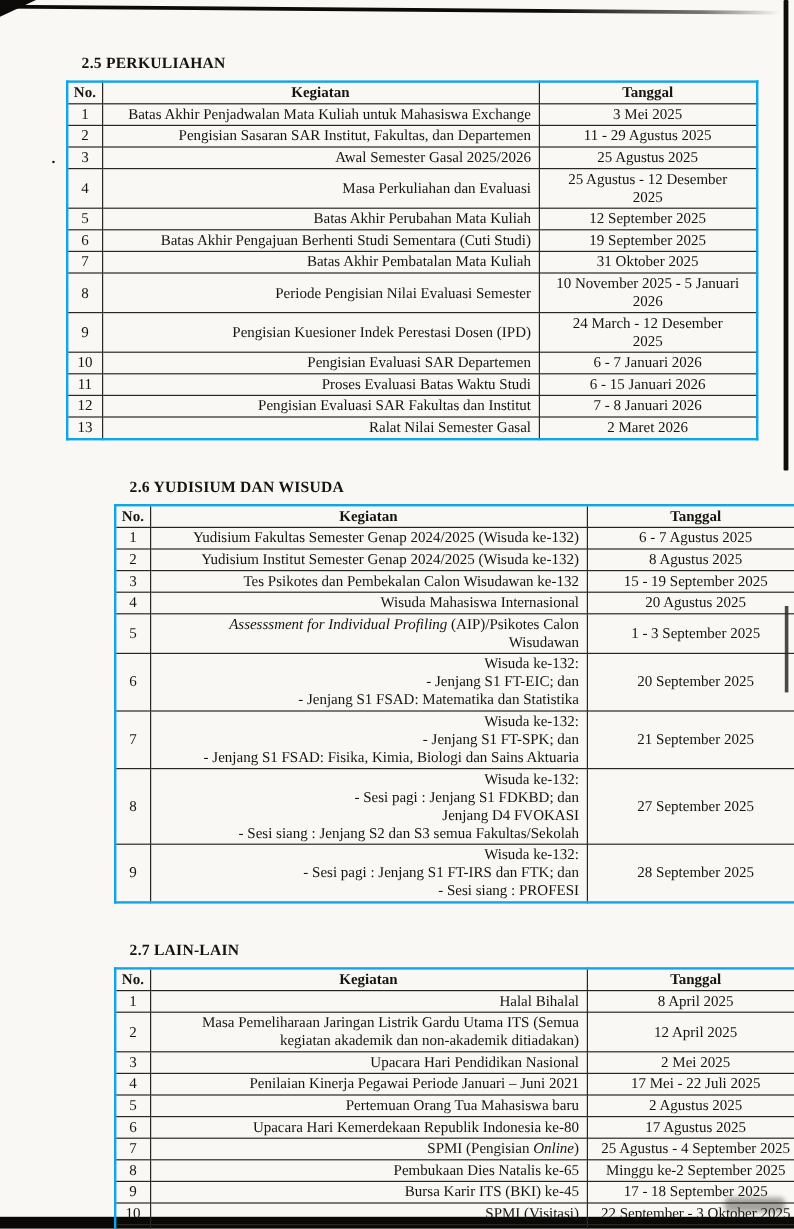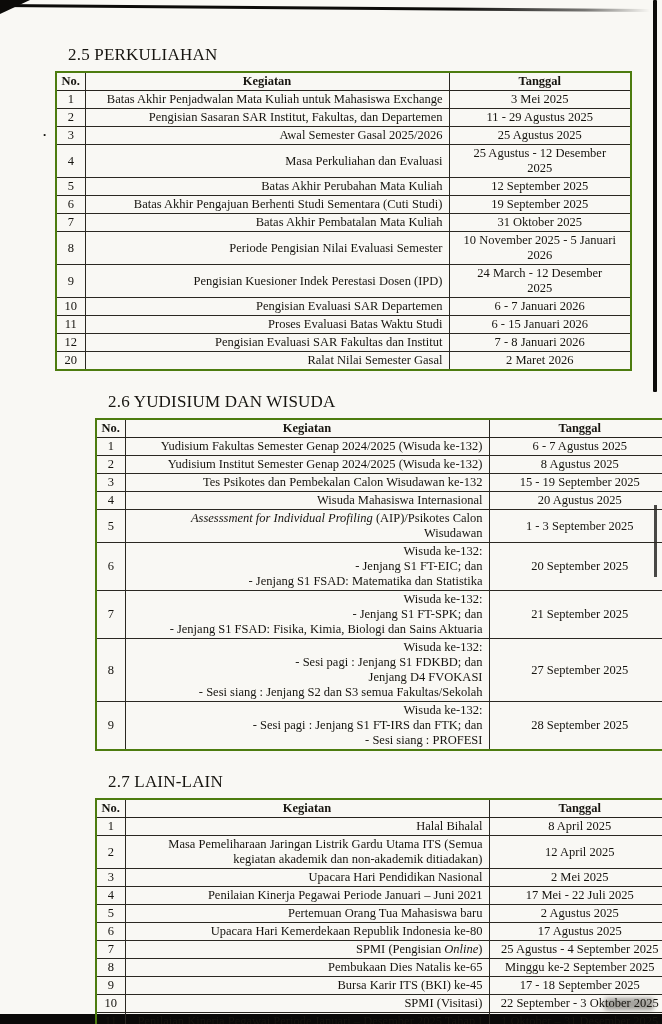--- a/index.html
+++ b/index.html
@@ -40,29 +40,29 @@
   }
   .art-stray-dot{
     position:absolute;left:43px;top:124px;
     font-size:13px;font-weight:bold;color:#16140f;
   }
   
   .content{
     position:absolute;left:55px;top:45px;width:576px;
   }
   .cal-section{margin:0 0 0 0;}
-  .cal-section + .cal-section{margin-top:21px;padding-left:40px;}
+  .cal-section + .cal-section{margin-top:31px;padding-left:40px;}
   .sec-heading{
-    font-size:17px;font-weight:normal;letter-spacing:.2px;
+    font-size:13px;font-weight:bold;letter-spacing:.2px;
     margin:0 0 6px 13px;
   }
   table.cal-table{
     border-collapse:collapse;table-layout:fixed;width:575px;
     font-size:12.5px;line-height:1.2;
-    border:2px solid #4d7c0f;
+    border:2px solid #0ea5e9;
   }
   table.cal-table col.c-no{width:29px;}
   table.cal-table col.c-keg{width:364px;}
   table.cal-table col.c-tgl{width:182px;}
   .cal-table th,.cal-table td{
     border:1px solid #2b2822;
     padding:1px 6px;
     vertical-align:middle;
   }
   .cal-table thead th{
@@ -159,21 +159,21 @@
               <td class="cell-no">11</td>
               <td class="cell-kegiatan"><span class="">Proses Evaluasi Batas Waktu Studi</span></td>
               <td class="cell-tanggal">6 - 15 Januari 2026</td>
             </tr>
             <tr>
               <td class="cell-no">12</td>
               <td class="cell-kegiatan"><span class="">Pengisian Evaluasi SAR Fakultas dan Institut</span></td>
               <td class="cell-tanggal">7 - 8 Januari 2026</td>
             </tr>
             <tr>
-              <td class="cell-no">20</td>
+              <td class="cell-no">13</td>
               <td class="cell-kegiatan"><span class="">Ralat Nilai Semester Gasal</span></td>
               <td class="cell-tanggal">2 Maret 2026</td>
             </tr>
           </tbody>
         </table>
       </section>
       <section class="cal-section">
         <div class="sec-heading">2.6 YUDISIUM DAN WISUDA</div>
         <table class="cal-table">
           <colgroup>

